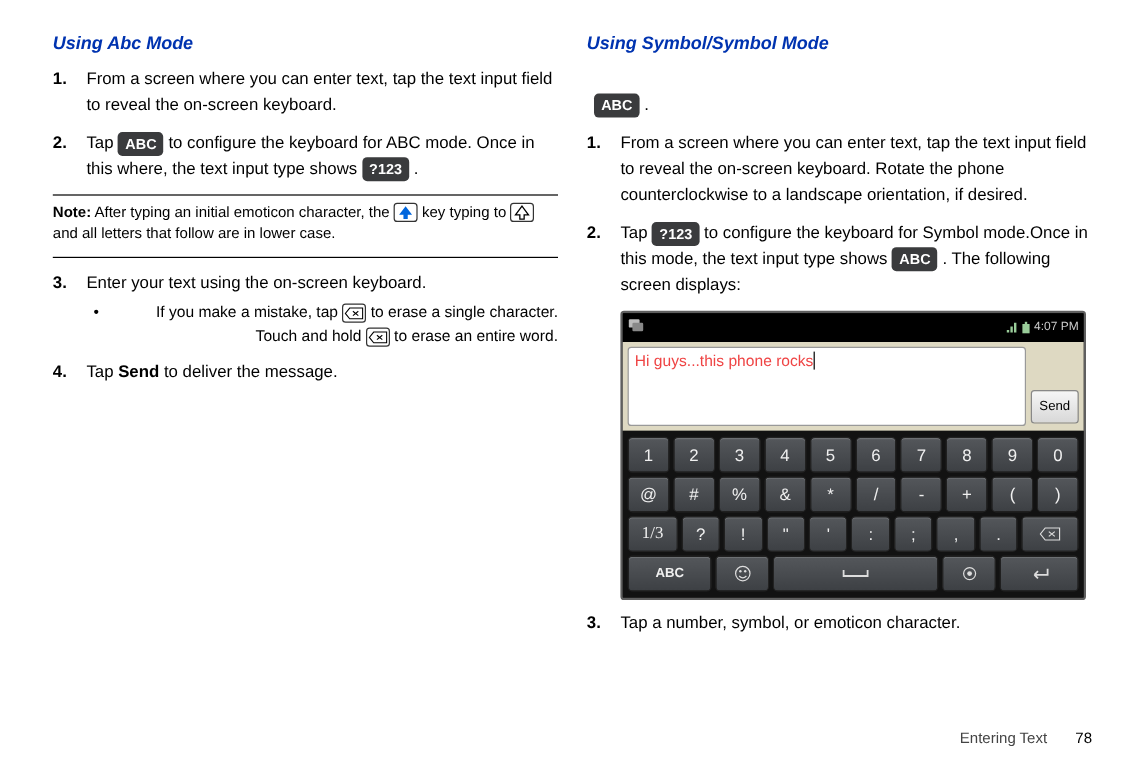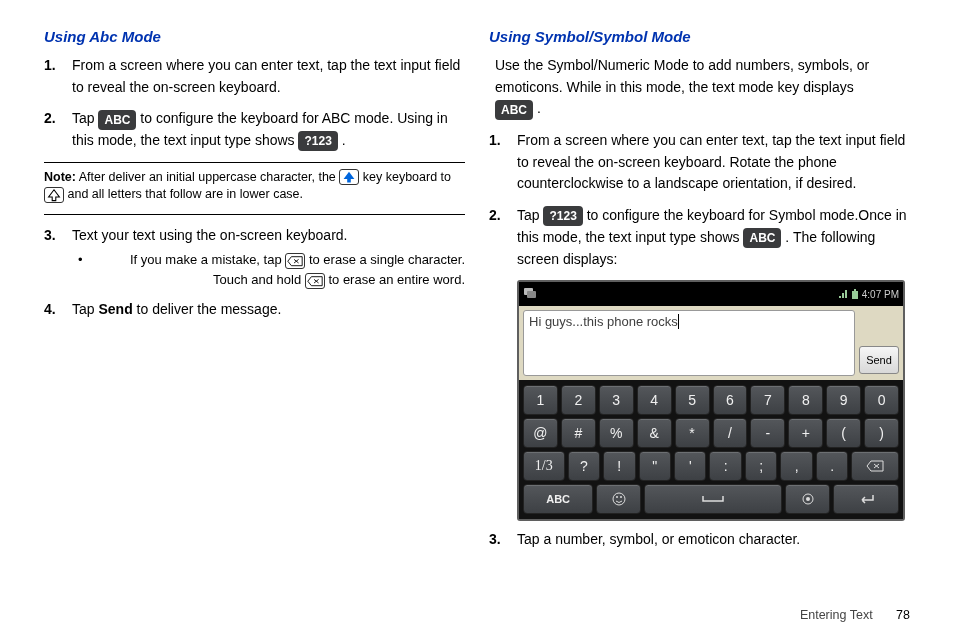--- a/index.html
+++ b/index.html
@@ -105,21 +105,21 @@
     gap: 4px;
     height: 74px;
   }
   .msg-input {
     flex: 1;
     background: #fff;
     border: 1px solid #999;
     border-radius: 3px;
     padding: 3px 5px;
     font-size: 13px;
-    color: #404040;
+    color: #ef4444;
   }
   .send-btn {
     width: 40px;
     align-self: flex-end;
     height: 28px;
     margin-bottom: 2px;
     background: linear-gradient(#f6f6f6,#d8d8d8);
     border: 1px solid #888;
     border-radius: 3px;
     font-size: 11px;
@@ -172,44 +172,44 @@
     <div class="heading">Using Abc Mode</div>
     <ol class="steps">
       <li>
         <span class="num">1.</span>
         <span>From a screen where you can enter text, tap the text input field to reveal the on-screen keyboard.</span>
       </li>
       <li>
         <span class="num">2.</span>
         <span>Tap </span>
         <span class="key">ABC</span>
-        <span> to configure the keyboard for ABC mode. Using in this mode, the text input type shows </span>
+        <span> to configure the keyboard for ABC mode. Once in this where, the text input type shows </span>
         <span class="key">?123</span>
         <span>.</span>
       </li>
     </ol>
 
     <hr class="sep">
     <div class="note">
-      <span class="nlabel">Note:</span><span> After deliver an initial uppercase character, the </span>
+      <span class="nlabel">Note:</span><span> After typing an initial emoticon character, the </span>
       <span class="arrow-icon"><svg viewBox="0 0 20 16">
             <path d="M10 2 L16 10 L12 10 L12 14 L8 14 L8 10 L4 10 Z" fill="#0066dd"></path>
           </svg></span>
-      <span> key keyboard to </span>
+      <span> key typing to </span>
       <span class="shift-icon"><svg viewBox="0 0 20 16">
             <path d="M10 2 L16 10 L12 10 L12 14 L8 14 L8 10 L4 10 Z" fill="none" stroke="#000" stroke-width="1.2"></path>
           </svg></span>
       <span> and all letters that follow are in lower case.</span>
     </div>
     <hr class="sep">
 
     <ol class="steps" style="margin-top:10px">
       <li>
         <span class="num">3.</span>
-        <span>Text your text using the on-screen keyboard.</span>
+        <span>Enter your text using the on-screen keyboard.</span>
         <div class="bullet">
           <span>If you make a mistake, tap </span>
           <span class="back-icon"><svg viewBox="0 0 20 16">
                 <path d="M6 3 L18 3 L18 13 L6 13 L2 8 Z" fill="none" stroke="#000"></path>
                 <path d="M9 6 L14 10 M14 6 L9 10" stroke="#000"></path>
               </svg></span>
           <span> to erase a single character. Touch and hold </span>
           <span class="back-icon"><svg viewBox="0 0 20 16">
                 <path d="M6 3 L18 3 L18 13 L6 13 L2 8 Z" fill="none" stroke="#000"></path>
                 <path d="M9 6 L14 10 M14 6 L9 10" stroke="#000"></path>
@@ -220,21 +220,21 @@
       <li>
         <span class="num">4.</span>
         <span>Tap </span><b>Send</b><span> to deliver the message.</span>
       </li>
     </ol>
   </div>
 
   <div class="col">
     <div class="heading">Using Symbol/Symbol Mode</div>
     <div class="intro">
-      <span>Use the Symbol/Numeric Mode to add numbers, symbols, or emoticons. While in this mode, the text mode key displays </span><br>
+      <br>
       <span class="key">ABC</span>
       <span>.</span>
     </div>
     <ol class="steps">
       <li>
         <span class="num">1.</span>
         <span>From a screen where you can enter text, tap the text input field to reveal the on-screen keyboard. Rotate the phone counterclockwise to a landscape orientation, if desired.</span>
       </li>
       <li>
         <span class="num">2.</span>

